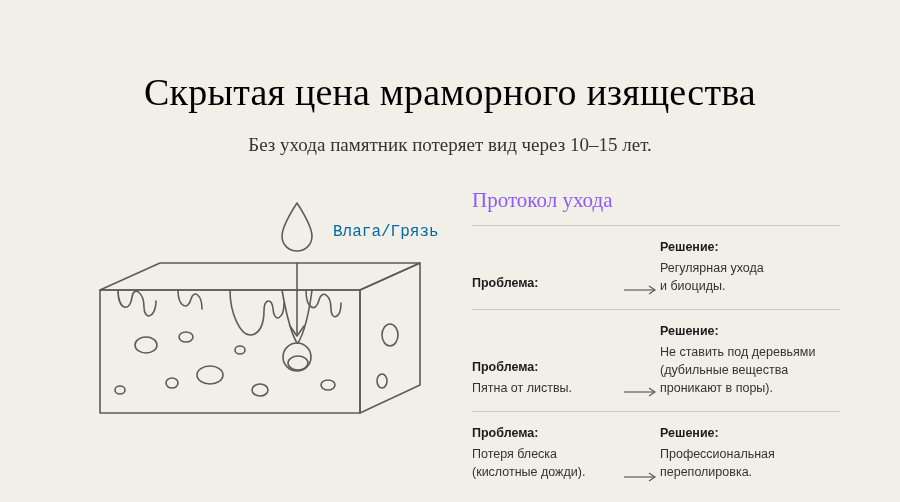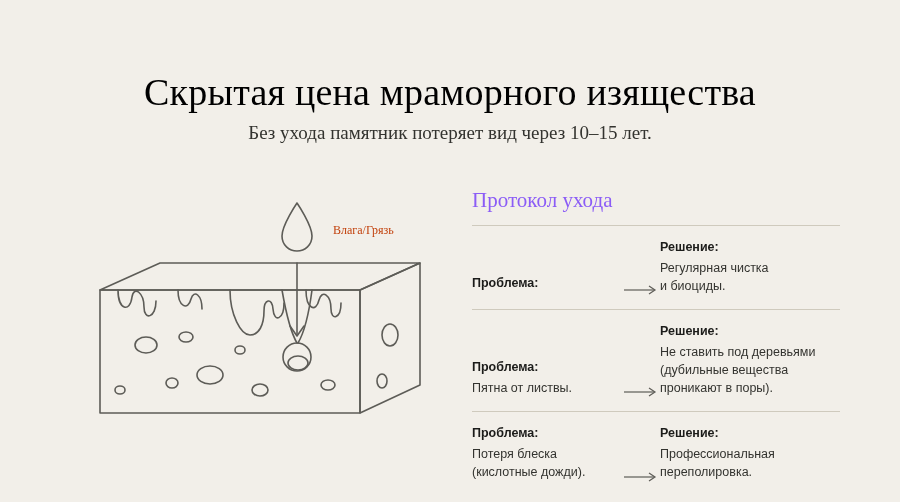--- a/index.html
+++ b/index.html
@@ -36,39 +36,39 @@
     letter-spacing: 0.2px;
     color: #000000;
     margin: 0;
     line-height: 1.2;
   }
   .subtitle {
     font-family: "Liberation Serif", serif;
     font-size: 19px;
     font-weight: 400;
     color: #33332f;
-    margin: 5px 0 0 0;
+    margin: 17px 0 0 0;
     line-height: 1.3;
   }
 
   
   .illustration {
     position: absolute;
     left: 60px;
     top: 185px;
     width: 400px;
     height: 270px;
   }
   .illus-label {
     position: absolute;
     left: 273px;
     top: 38px;
-    font-family: Liberation Serif, serif;
-    font-size: 12px;
-    color: #c2410c;
+    font-family: Liberation Mono, monospace;
+    font-size: 16px;
+    color: #0369a1;
     white-space: nowrap;
   }
 
   
   .protocol {
     position: absolute;
     left: 472px;
     top: 188px;
     width: 368px;
   }
@@ -191,21 +191,21 @@
         <span class="lbl">Проблема:</span>
       </div>
       <div class="col col-arrow">
         <svg class="arrow-svg" width="34" height="10" viewBox="0 0 34 10" fill="none" stroke="#5d5c57" stroke-width="1.2">
           <path d="M0 5 L30 5"></path>
             <path d="M25 1 L31 5 L25 9"></path>
         </svg>
       </div>
       <div class="col col-solution">
         <span class="lbl">Решение:</span>
-        <span class="txt">Регулярная чистка
+        <span class="txt">Регулярная ухода
 и биоциды.</span>
       </div>
     </div>
 
     <div class="rule"></div>
 
     <div class="row">
       <div class="col col-problem">
         <span class="lbl">Проблема:</span>
         <span class="txt">Пятна от листвы.</span>

